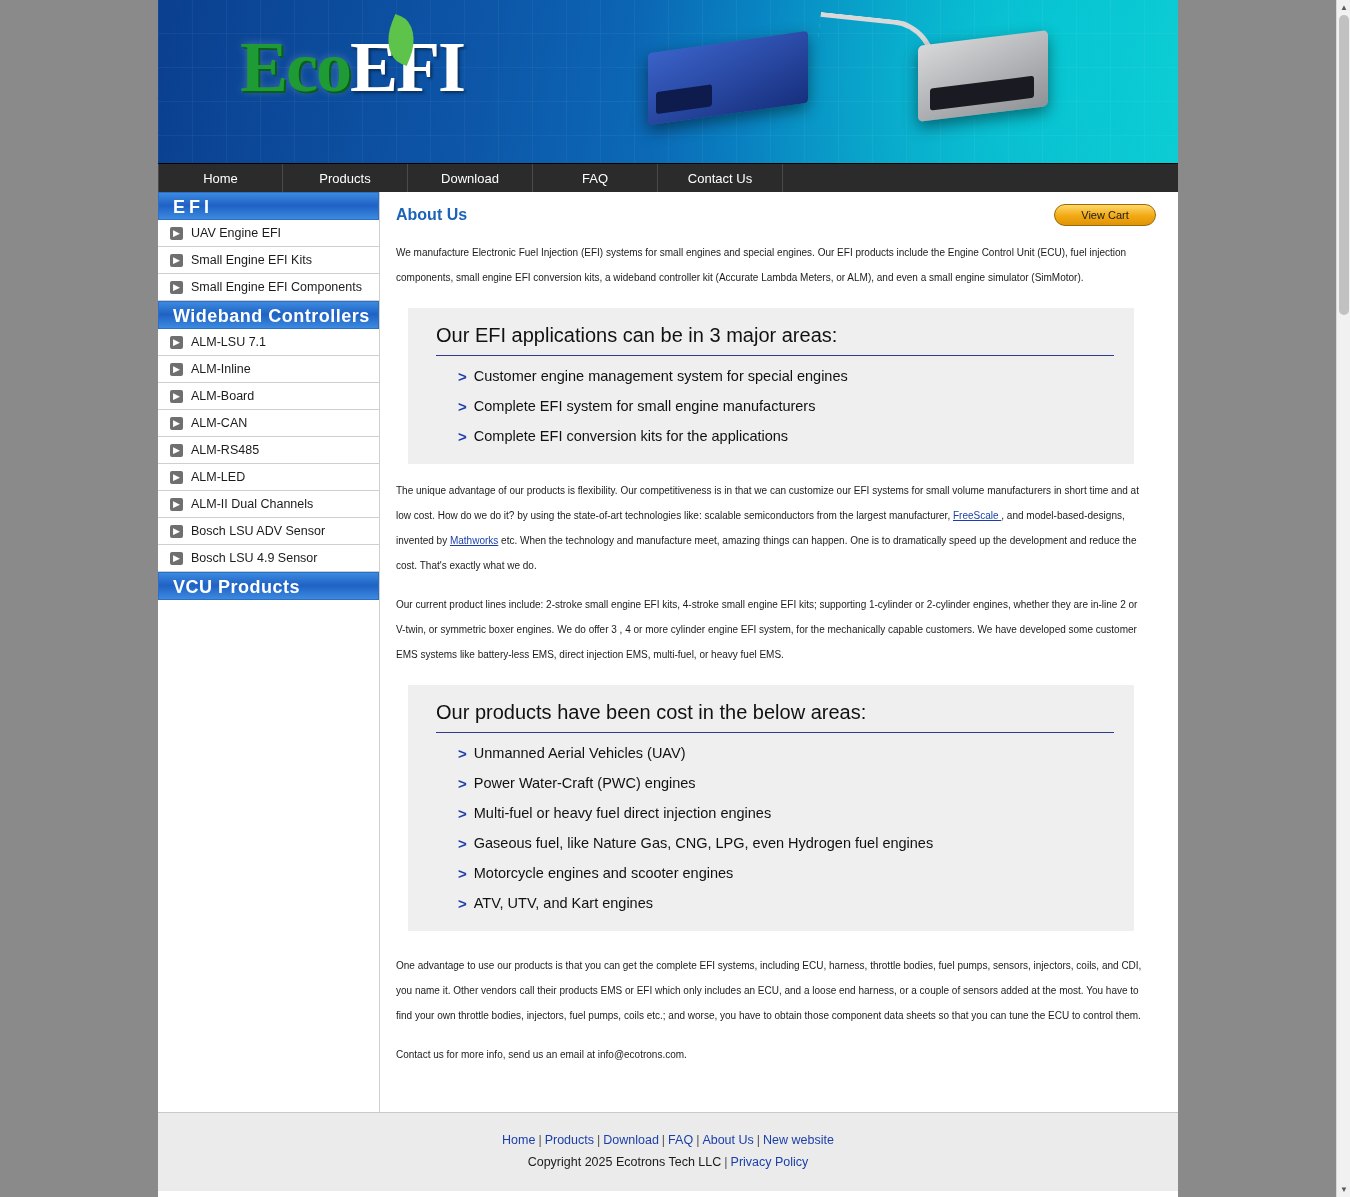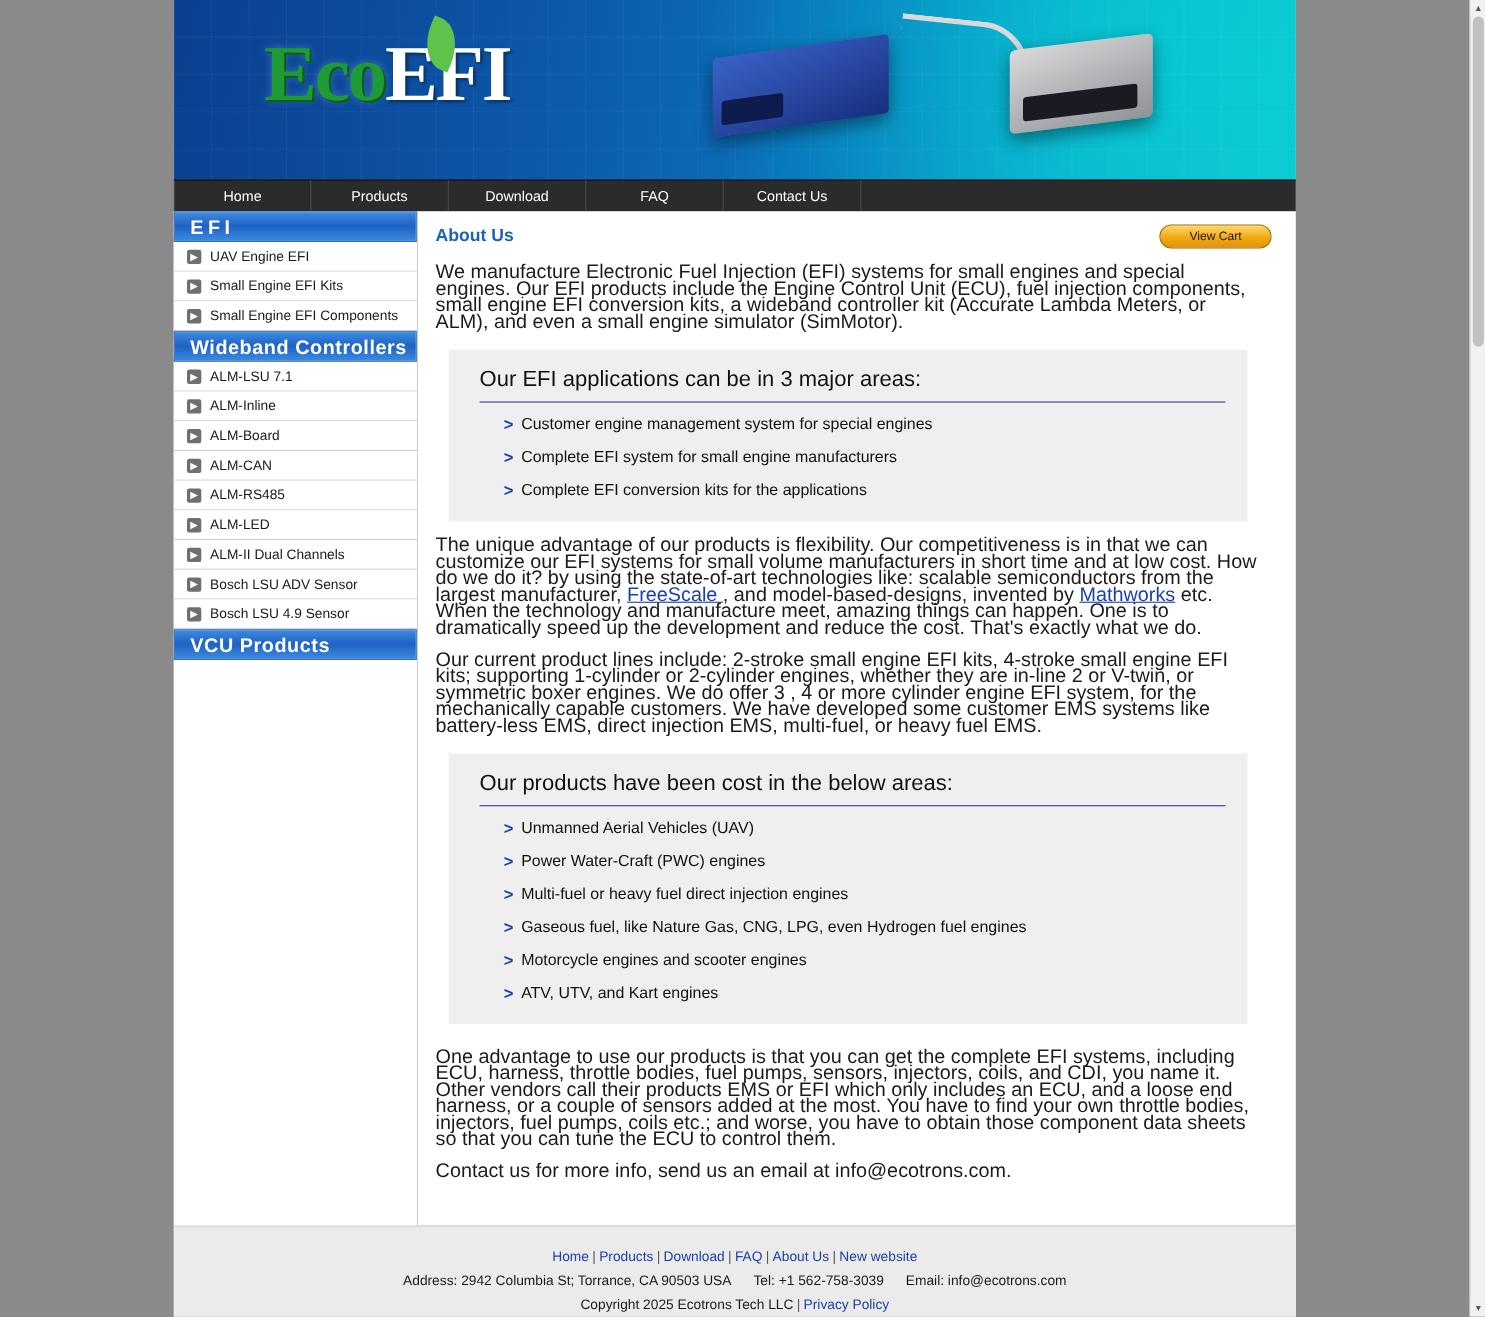--- a/index.html
+++ b/index.html
@@ -128,21 +128,21 @@
   }
   .cart-btn {
     width: 102px; height: 22px; border-radius: 11px;
     background: linear-gradient(180deg,#ffd86b 0%,#f2a913 55%,#e09406 100%);
     border: 1px solid #9b6b05;
     font-size: 11px; font-weight: normal; color: #1b1b1b;
     display: flex; align-items: center; justify-content: center;
     cursor: pointer;
   }
   .para {
-    font-size: 18px; color: #1b1b1b; line-height: 15px;
+    font-size: 10px; color: #1b1b1b; line-height: 25px;
     margin: 14px 8px 12px 8px;
   }
   .para a { color: #1b3fa8; }
   .callout {
     background: #efefef; margin: 18px 22px 10px 20px; padding: 14px 20px 18px 28px;
   }
   .callout h2 {
     margin: 2px 0 6px 0; font-size: 20px; font-weight: normal; color: #111;
     padding-bottom: 8px; border-bottom: 1px solid #2e3a8c;
   }
@@ -308,23 +308,20 @@
 
         <div class="para" style="margin-top:22px">One advantage to use our products is that you can get the complete EFI systems, including ECU, harness, throttle bodies, fuel pumps, sensors, injectors, coils, and CDI, you name it. Other vendors call their products EMS or EFI which only includes an ECU, and a loose end harness, or a couple of sensors added at the most. You have to find your own throttle bodies, injectors, fuel pumps, coils etc.; and worse, you have to obtain those component data sheets so that you can tune the ECU to control them.</div>
         <div class="para">Contact us for more info, send us an email at info@ecotrons.com.</div>
       </div>
     </div>
 
     <div class="footer">
       <div>
         <a href="#">Home</a><span class="sep">|</span><a href="#">Products</a><span class="sep">|</span><a href="#">Download</a><span class="sep">|</span><a href="#">FAQ</a><span class="sep">|</span><a href="#">About Us</a><span class="sep">|</span><a href="#">New website</a>
       </div>
-      <div class="addr">
-        <span>Address: 2942 Columbia St; Torrance, CA 90503 USA</span><span>Tel: +1 562-758-3039</span><span>Email: info@ecotrons.com</span>
-      </div>
       <div>
         <span>Copyright 2025  Ecotrons Tech LLC</span><span class="sep">|</span><a href="#">Privacy Policy</a>
       </div>
     </div>
   </div>
 
   <div class="scrollbar">
     <div class="sb-arrow">▲</div>
     <div class="sb-thumb"></div>
     <div class="sb-arrow bottom">▼</div>

